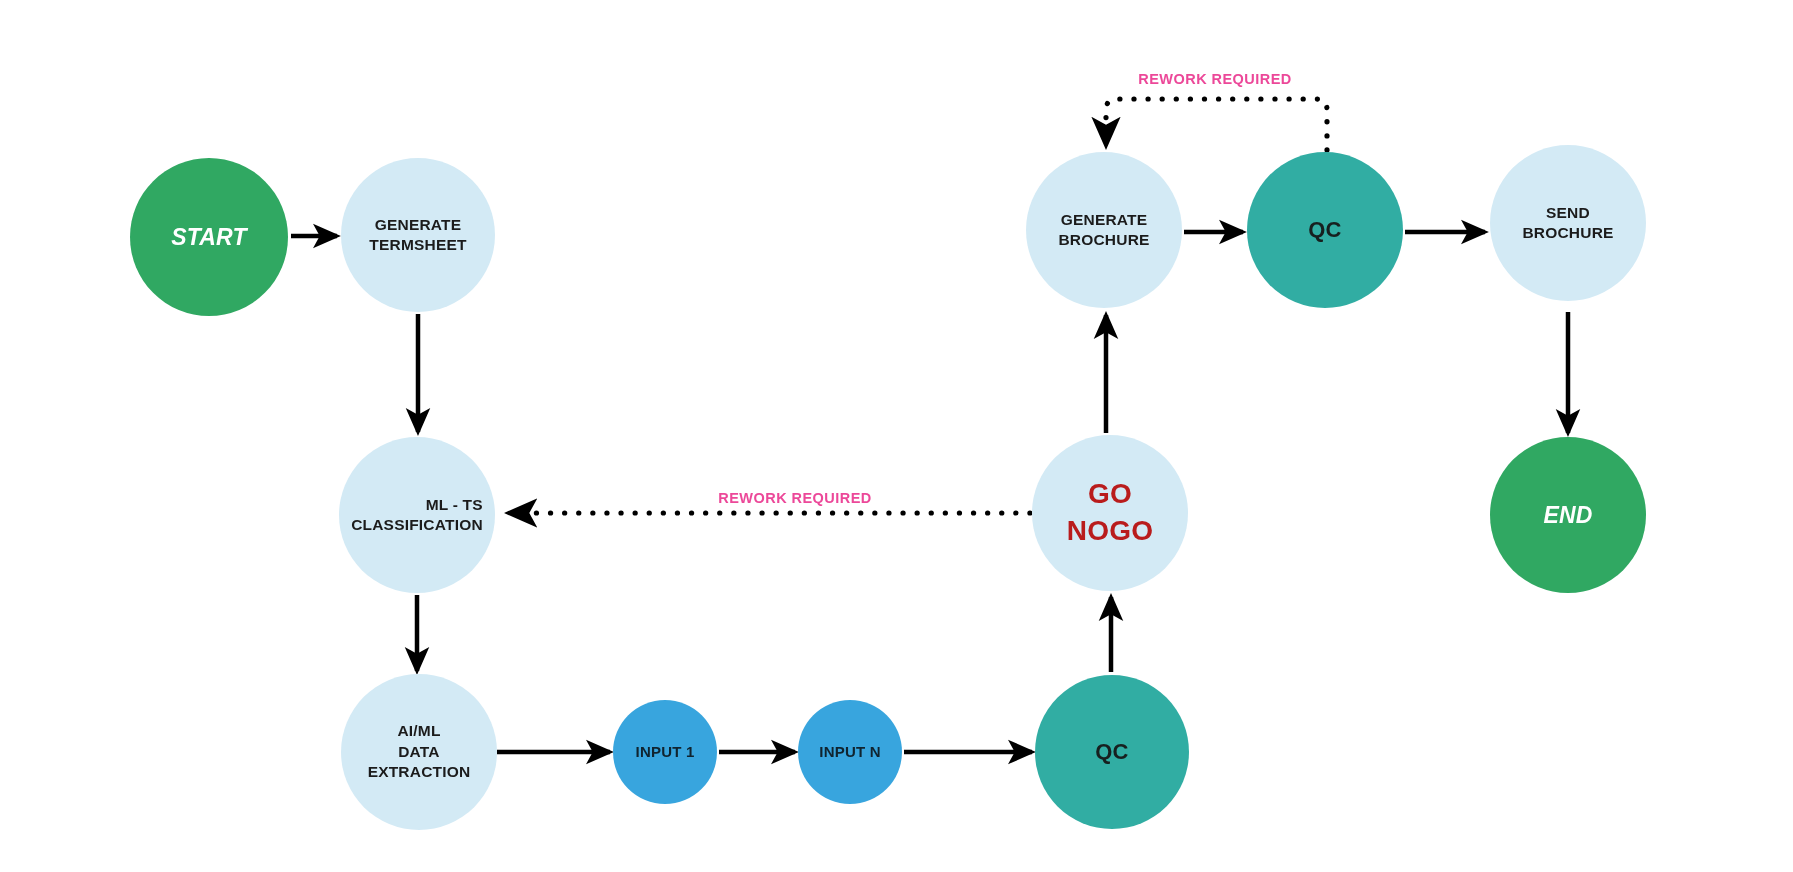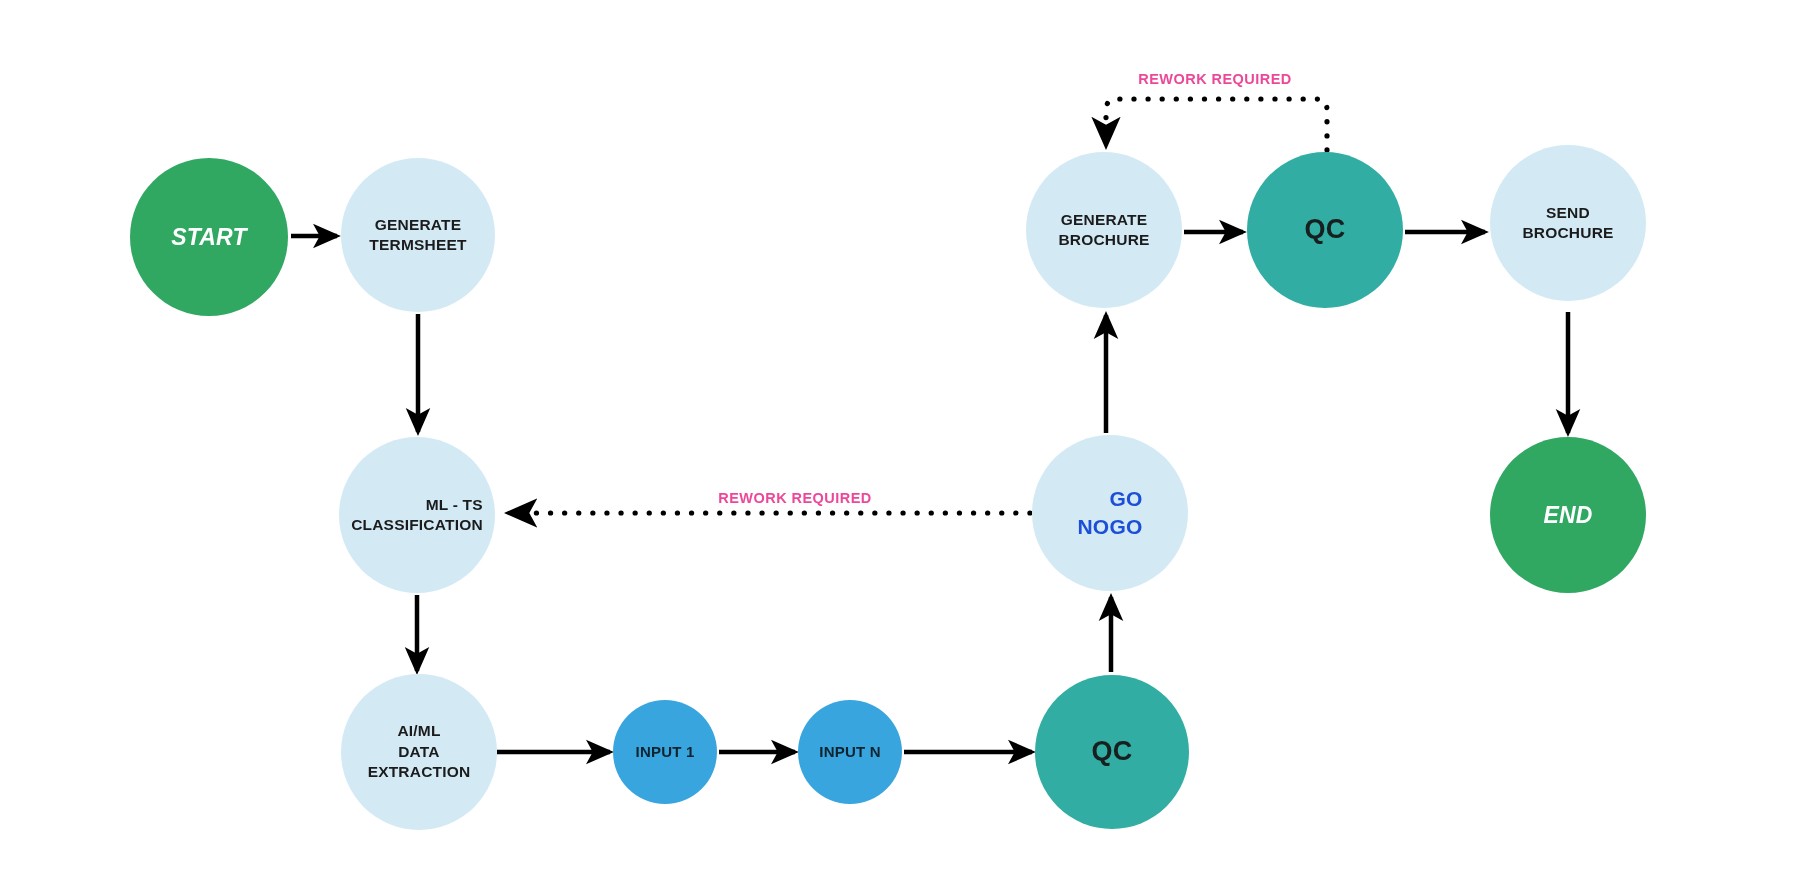--- a/index.html
+++ b/index.html
@@ -46,27 +46,26 @@
     font-weight: bold;
     color: #ffffff;
     font-style: italic;
   }
   .t-process {
     font-size: 15.5px;
     font-weight: bold;
     color: #1b1b1b;
   }
   .t-gonogo {
-    font-size: 21px;
+    font-size: 28px;
     font-weight: bold;
-    color: #1d4ed8;
-    text-align: right;
+    color: #b91c1c;
   }
   .t-qc {
-    font-size: 27px;
+    font-size: 22px;
     font-weight: bold;
     color: #17201f;
   }
   .t-input {
     font-size: 15px;
     font-weight: bold;
     color: #10242f;
   }
   .edge-label {
     position: absolute;

